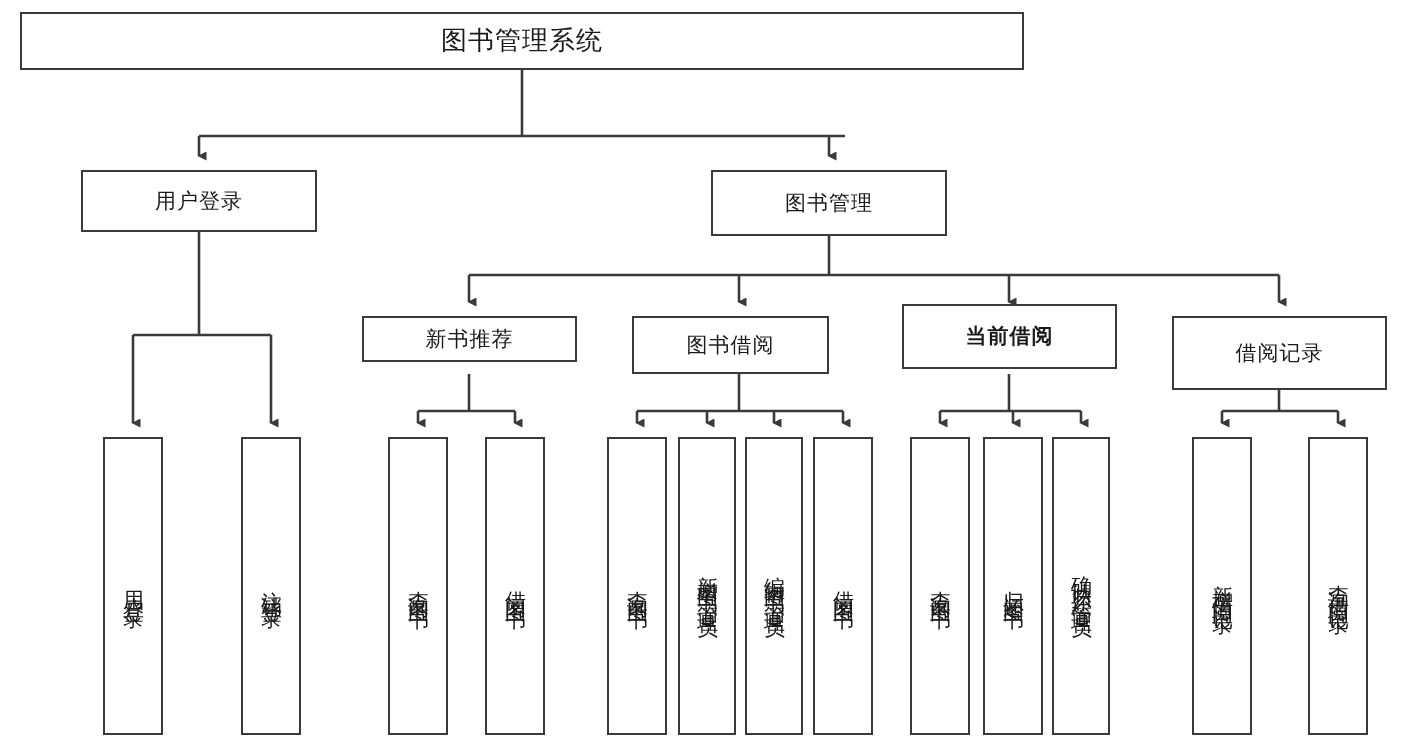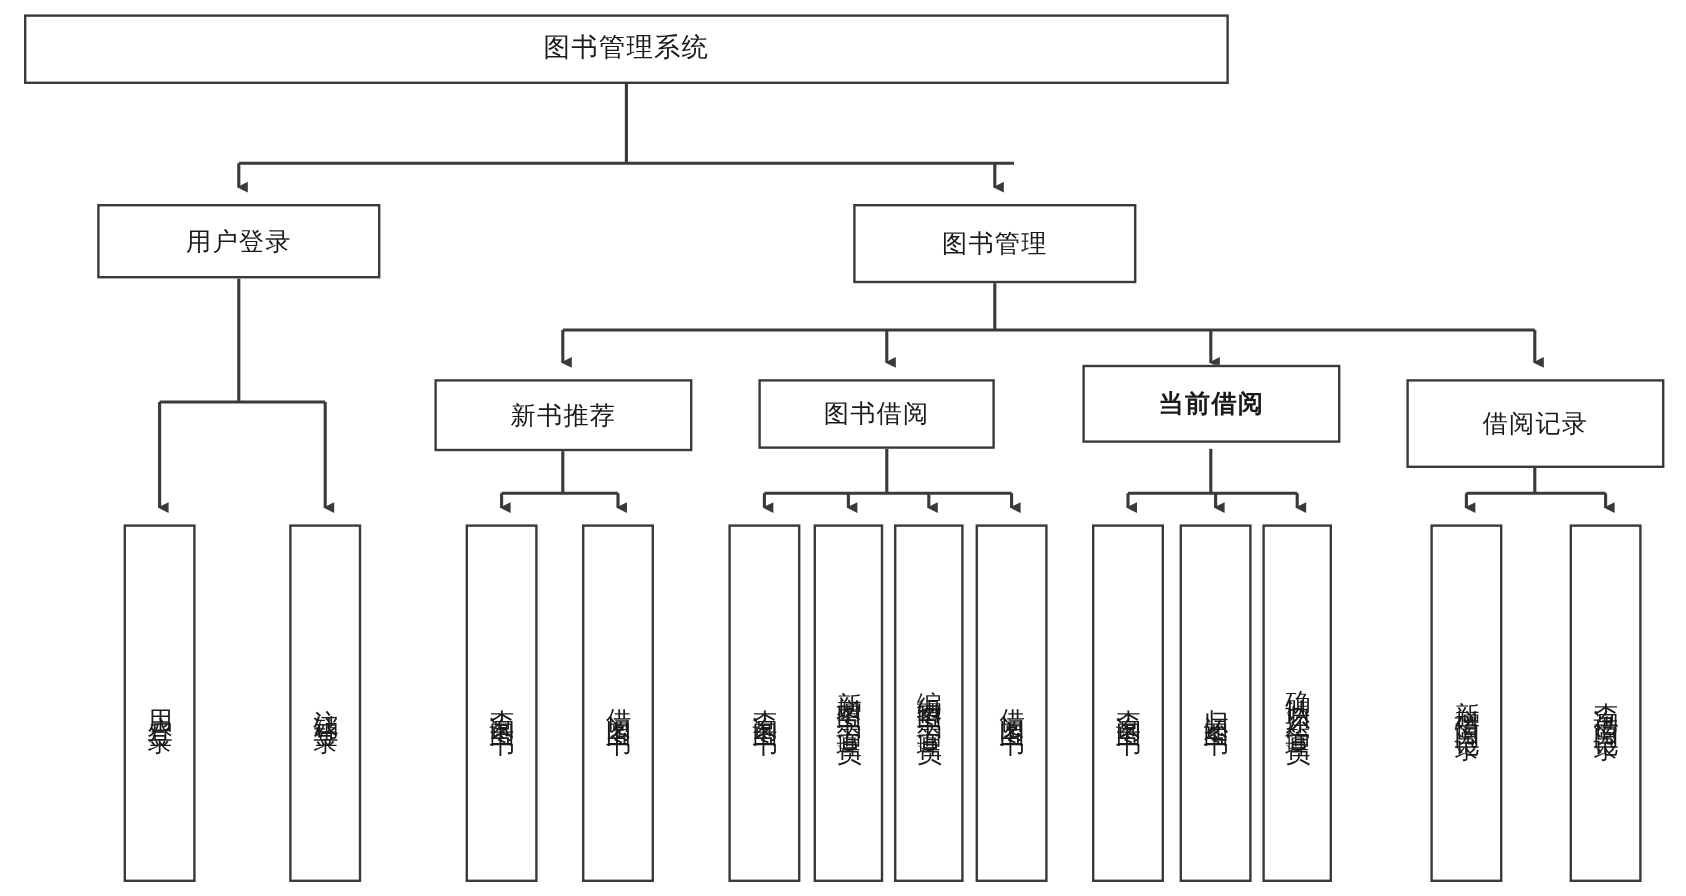--- a/index.html
+++ b/index.html
@@ -7,21 +7,21 @@
        font-family:"DejaVu Sans","Liberation Sans",sans-serif;}
   #canvas{position:relative;width:1405px;height:747px;background:#ffffff;}
   svg#wires{position:absolute;left:0;top:0;width:1405px;height:747px;}
   .node{position:absolute;box-sizing:border-box;border:2.5px solid #3a3a3a;
         background:#ffffff;display:flex;align-items:center;justify-content:center;}
   .node .lbl{color:#1a1a1a;line-height:1.05;text-align:center;white-space:pre;}
   .node.horiz .lbl{font-size:21px;letter-spacing:1px;}
   .node.vert{align-items:center;justify-content:center;}
   .node.vert .lbl{writing-mode:vertical-rl;text-orientation:upright;
                   font-size:21px;letter-spacing:6px;line-height:1;}
-  #root .lbl{font-size:22px;}
+  #root .lbl{font-size:26px;}
   .watermark{position:absolute;color:#b9b9b9;font-size:17px;white-space:nowrap;
              letter-spacing:0.5px;}
 </style>
 </head>
 <body>
 
 <div id="canvas">
 
   <svg id="wires" viewBox="0 0 1405 747" xmlns="http://www.w3.org/2000/svg">
     <defs>
@@ -76,21 +76,21 @@
   <div id="nodes">
       <div class="node horiz" id="root" style="left: 20px; top: 12px; width: 1004px; height: 58px;">
         <span class="lbl">图书管理系统</span>
       </div>
       <div class="node horiz" style="left: 81px; top: 170px; width: 236px; height: 62px;">
         <span class="lbl">用户登录</span>
       </div>
       <div class="node horiz" style="left: 711px; top: 170px; width: 236px; height: 66px;">
         <span class="lbl">图书管理</span>
       </div>
-      <div class="node horiz" style="left: 362px; top: 316px; width: 215px; height: 60px;">
+      <div class="node horiz" style="left: 362px; top: 316px; width: 215px; height: 46px;">
         <span class="lbl">新书推荐</span>
       </div>
       <div class="node horiz" style="left: 632px; top: 316px; width: 197px; height: 58px;">
         <span class="lbl">图书借阅</span>
       </div>
       <div class="node horiz" style="left: 902px; top: 304px; width: 215px; height: 65px; font-weight: bold;">
         <span class="lbl">当前借阅</span>
       </div>
       <div class="node horiz" style="left: 1172px; top: 316px; width: 215px; height: 74px;">
         <span class="lbl">借阅记录</span>

